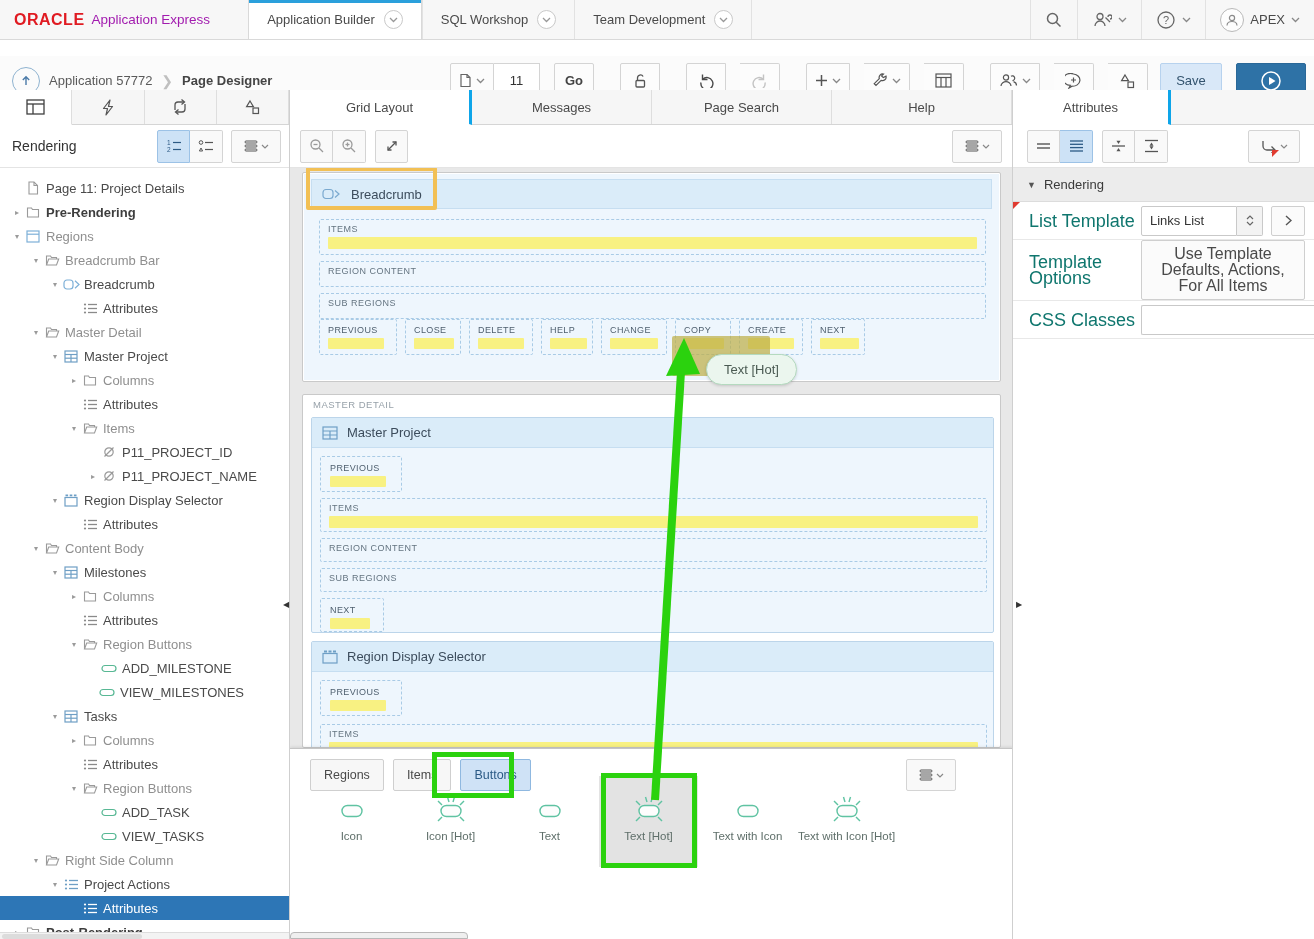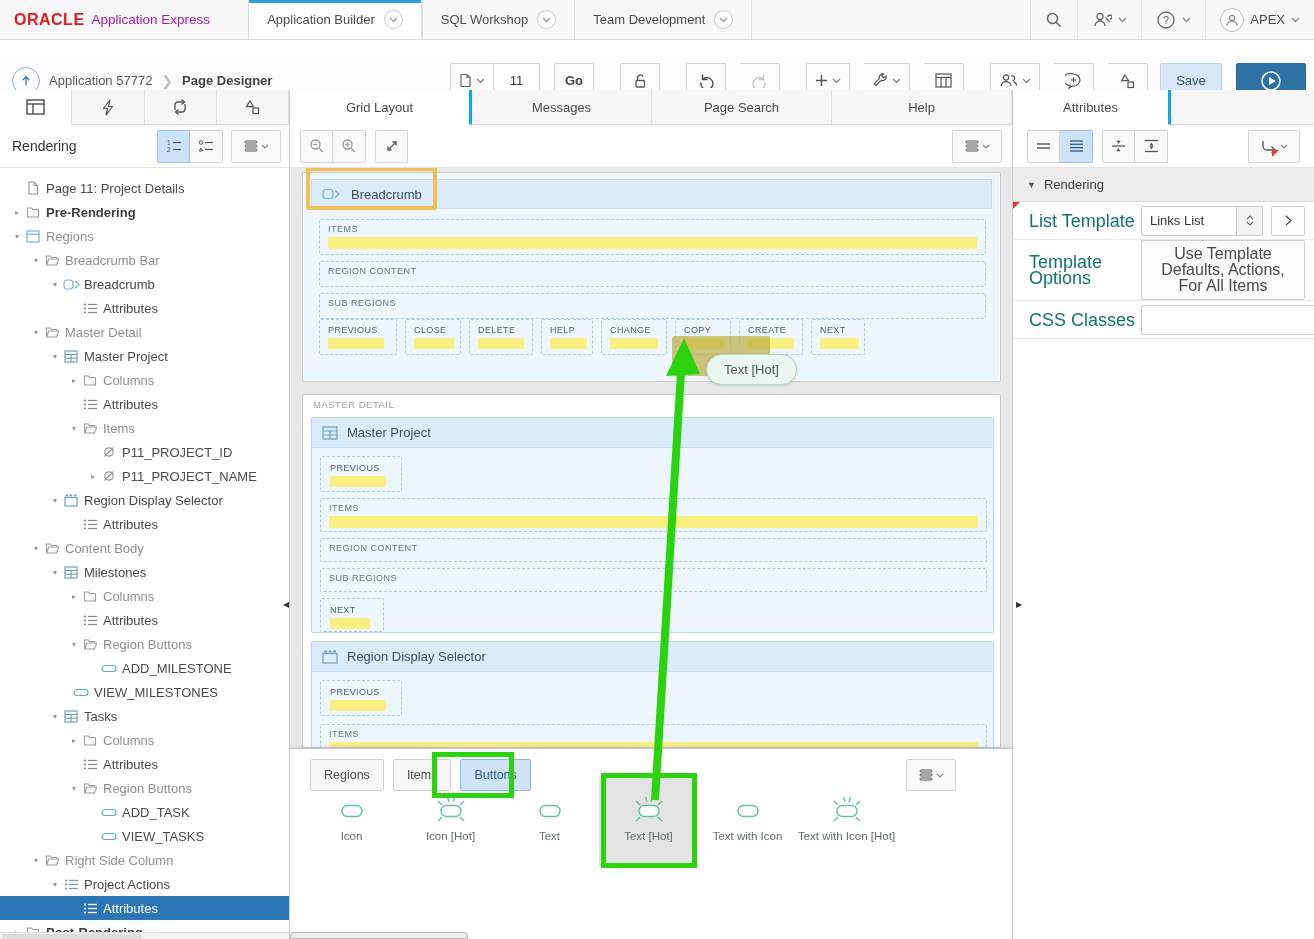--- a/index.html
+++ b/index.html
@@ -611,21 +611,21 @@
           </div>
           <div class="trow" style="padding-left: 86px;">
             <span class="twisty"></span>
             <span class="ticon">
               <svg width="16" height="11" viewBox="0 0 16 11">
                 <rect x="1" y="2.5" width="14" height="6" rx="3" fill="#fff" stroke="#58b894" stroke-width="1.2"></rect>
               </svg>
             </span>
             <span class="tlabel">ADD_MILESTONE</span>
           </div>
-          <div class="trow" style="padding-left: 58px;">
+          <div class="trow" style="padding-left: 84px;">
             <span class="twisty"></span>
             <span class="ticon">
               <svg width="16" height="11" viewBox="0 0 16 11">
                 <rect x="1" y="2.5" width="14" height="6" rx="3" fill="#fff" stroke="#58b894" stroke-width="1.2"></rect>
               </svg>
             </span>
             <span class="tlabel">VIEW_MILESTONES</span>
           </div>
           <div class="trow" style="padding-left: 48px;">
             <span class="twisty">▾</span>

